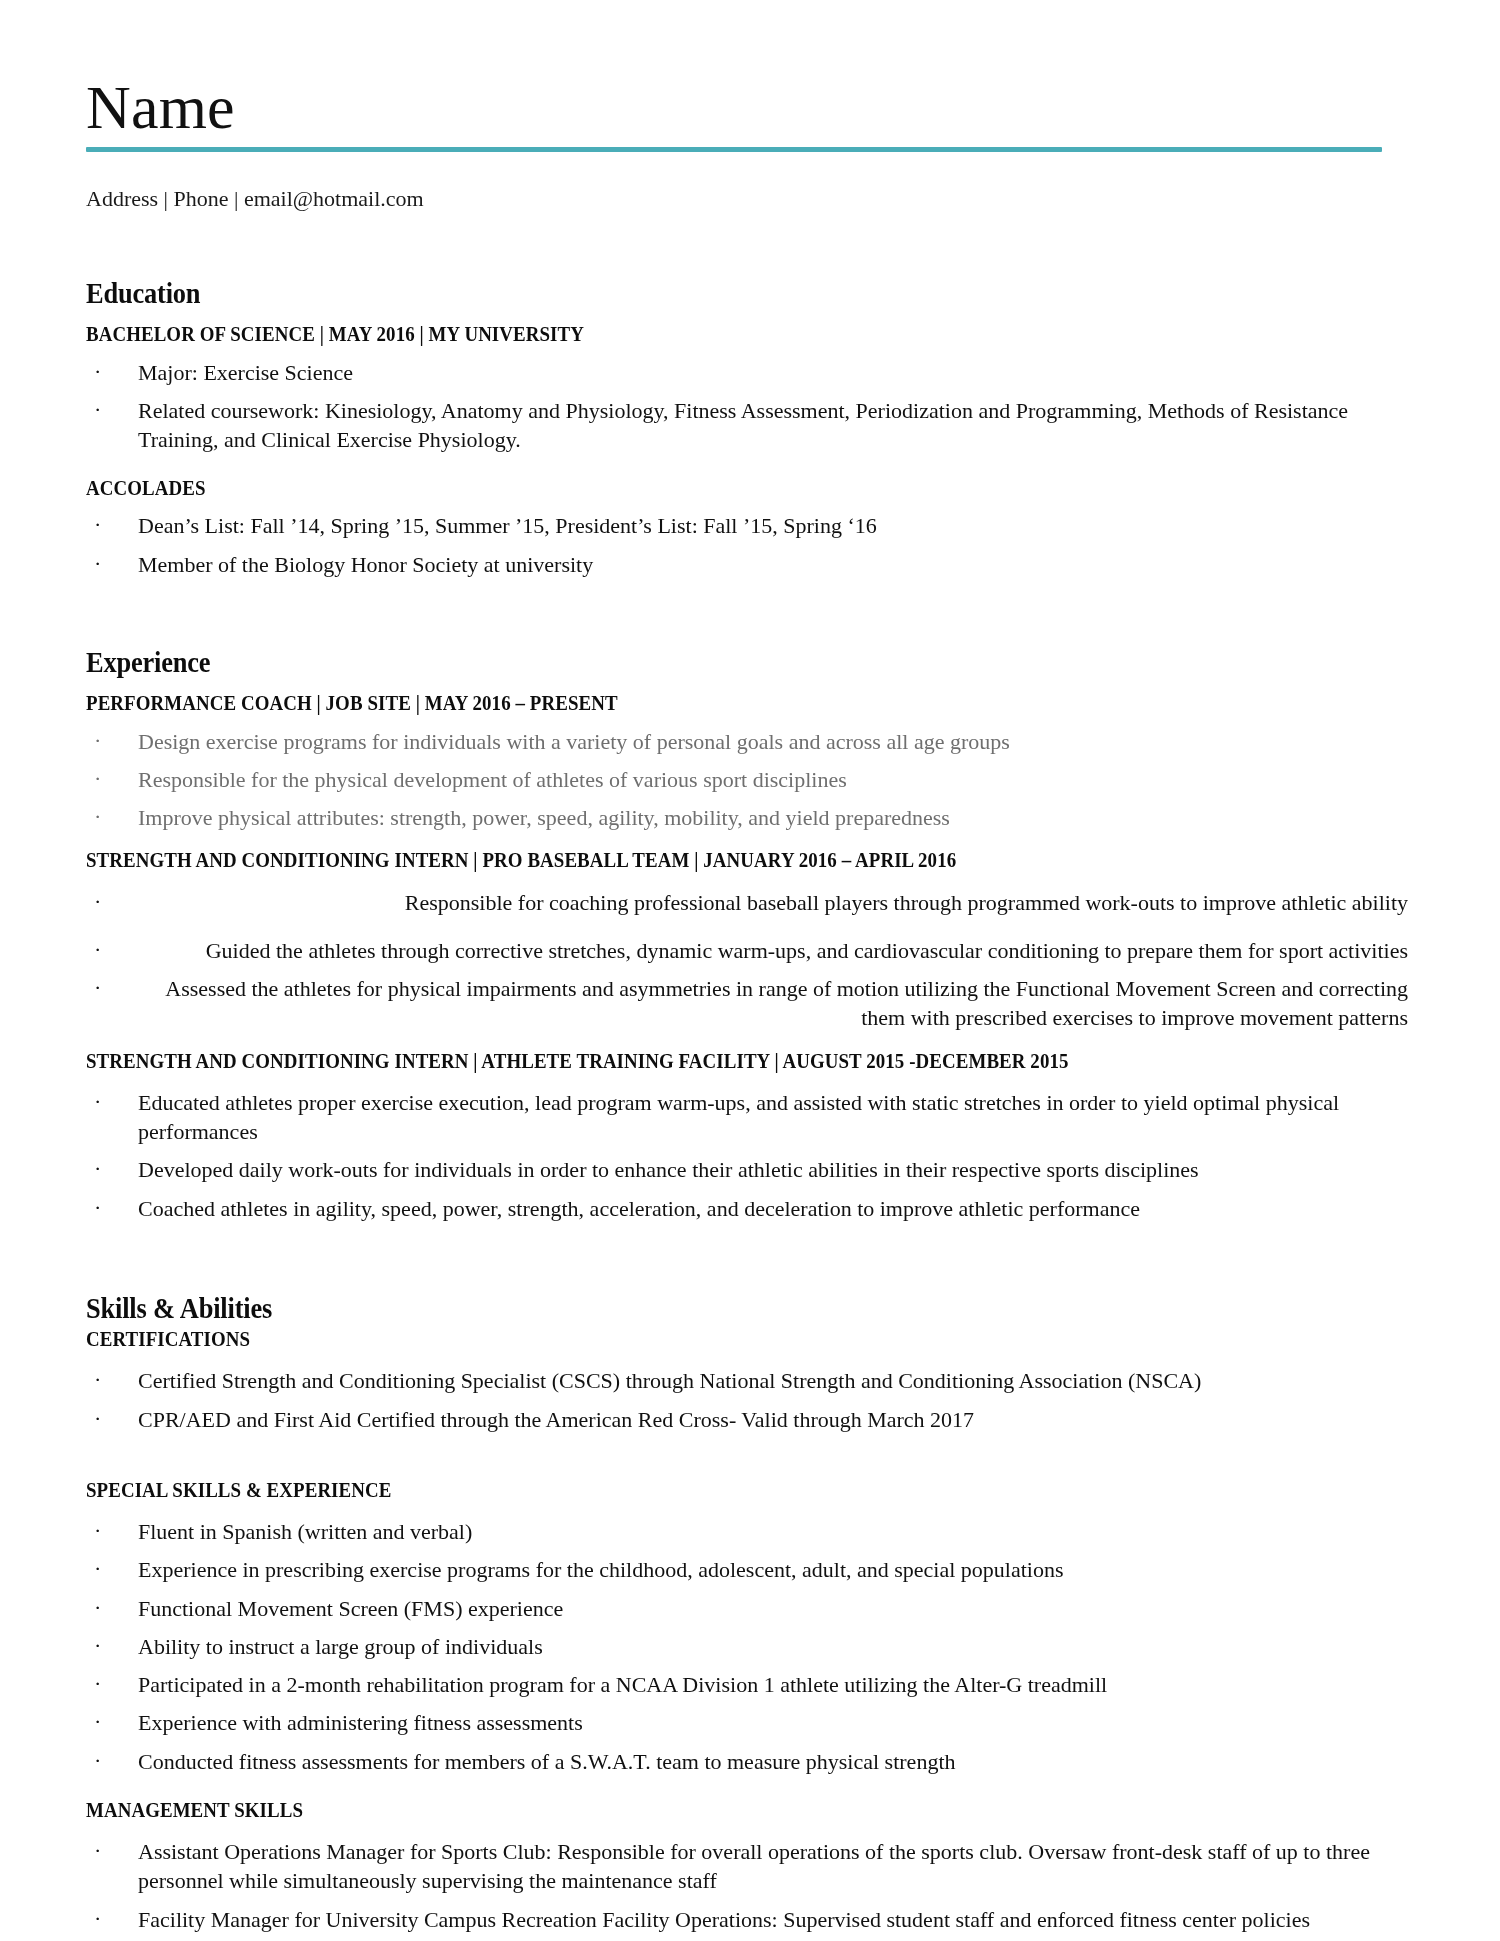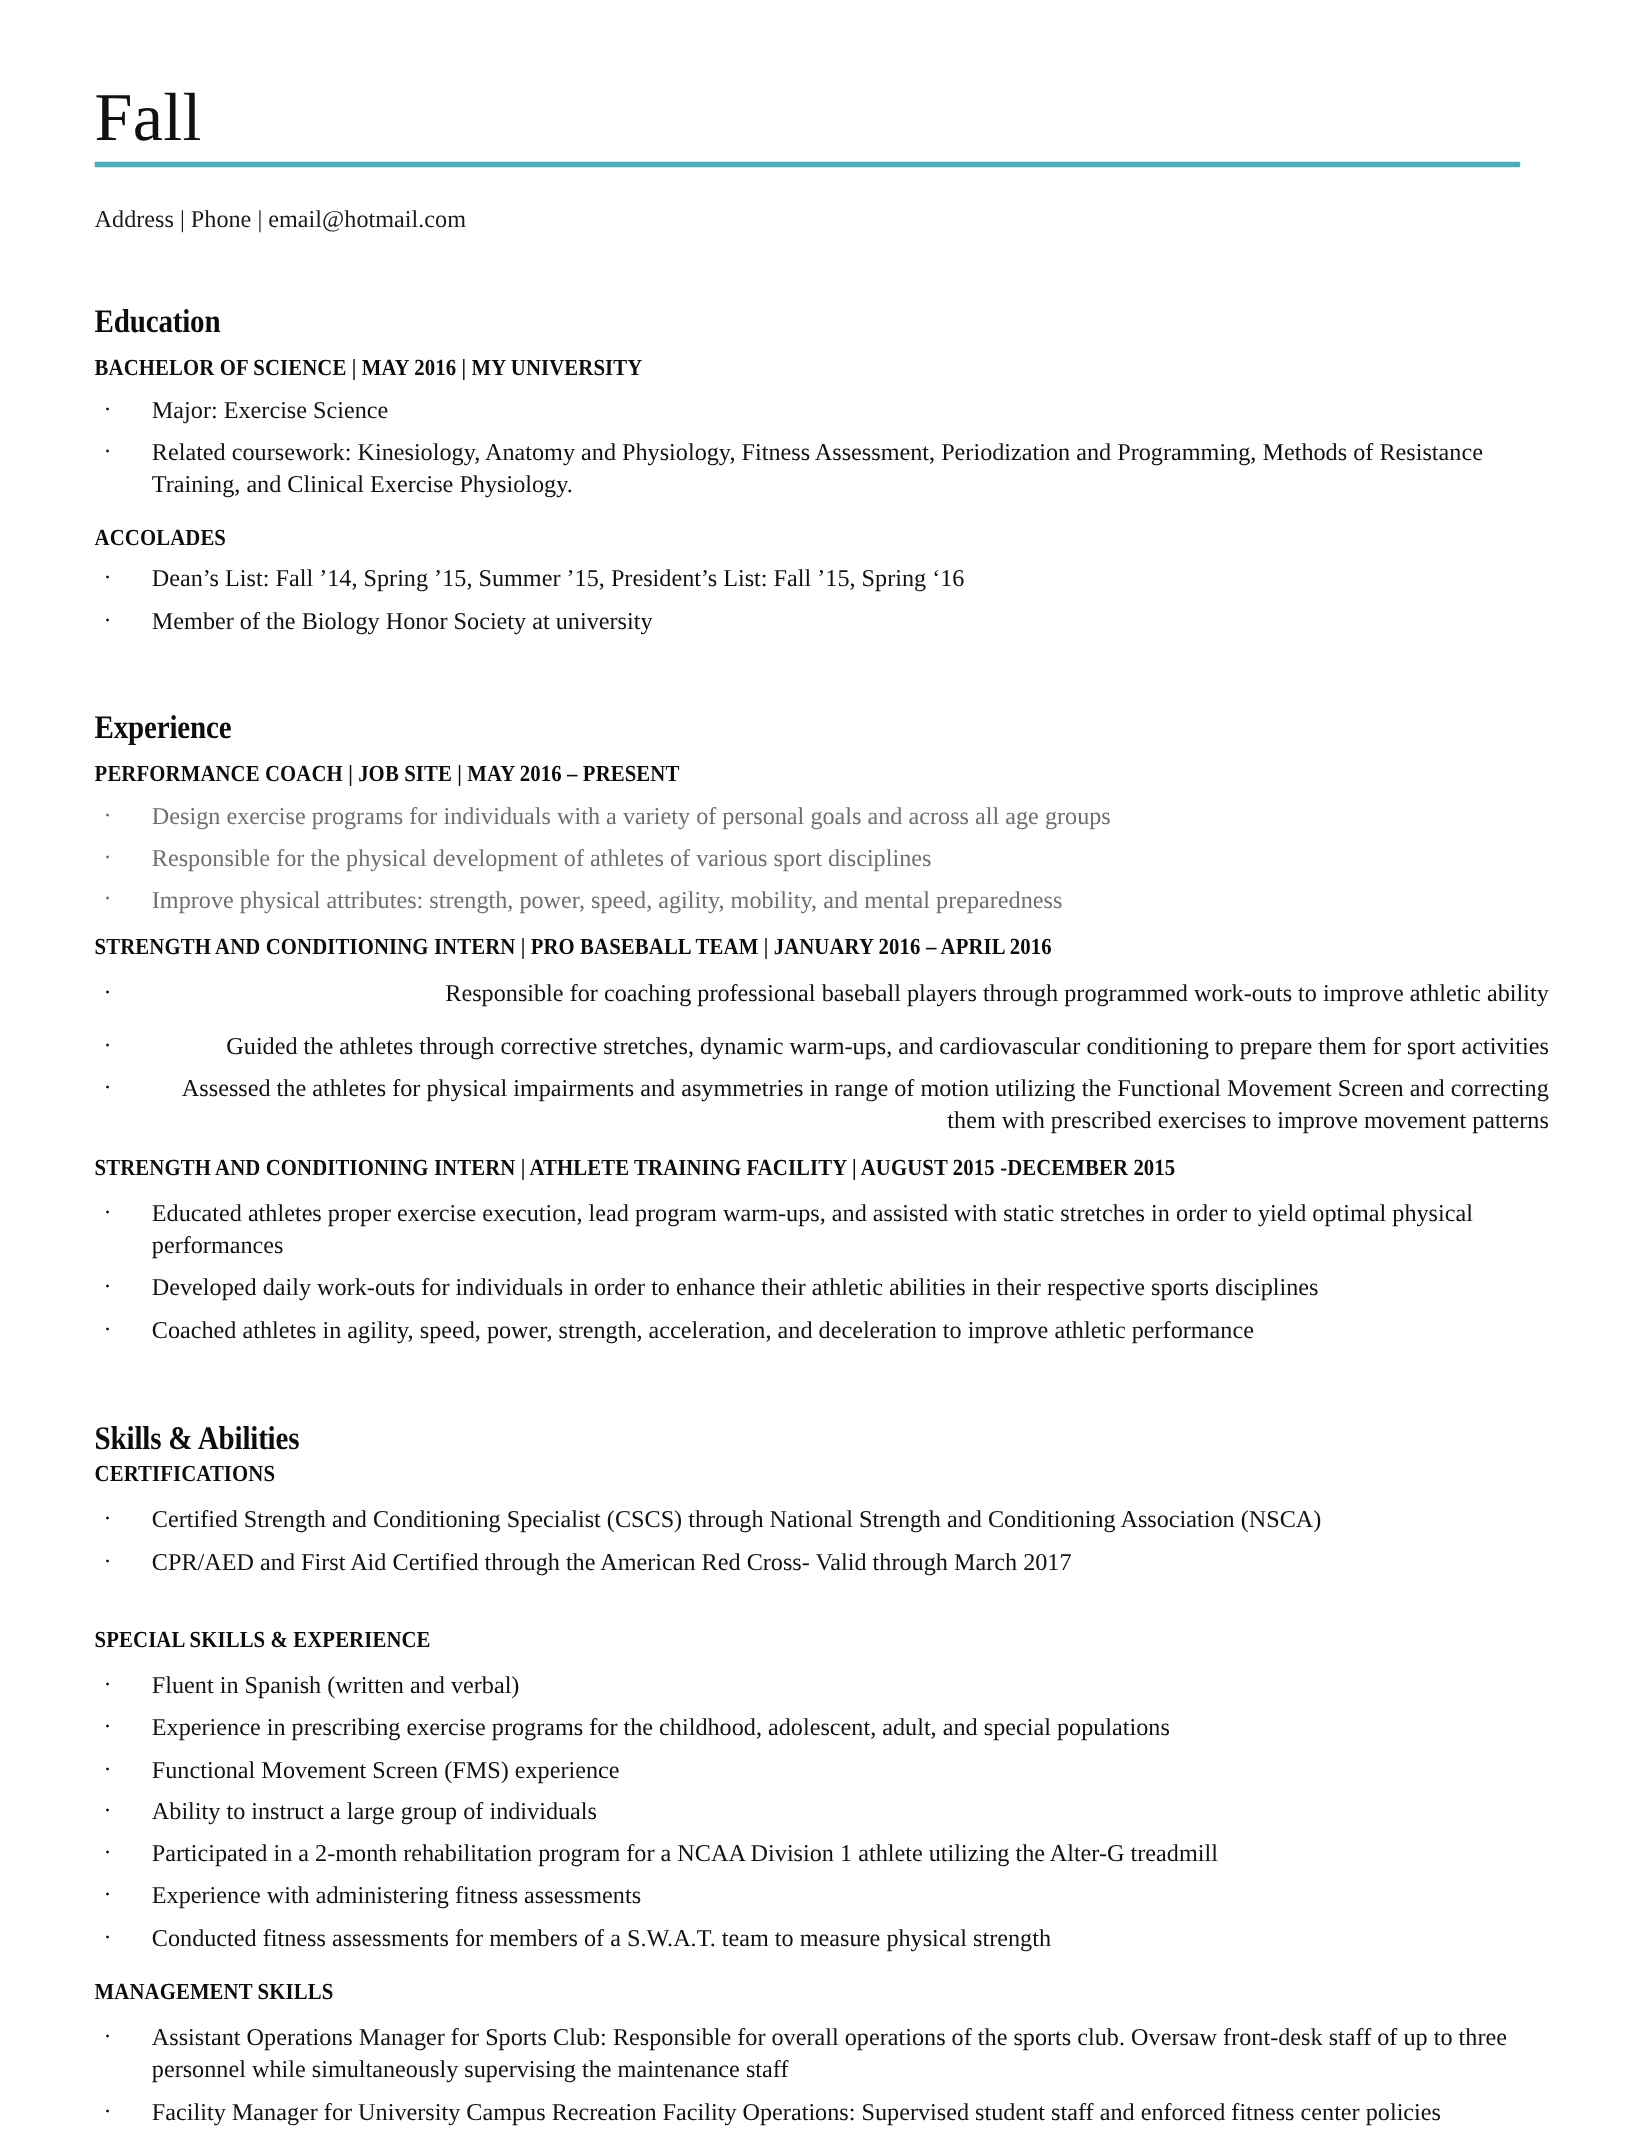--- a/index.html
+++ b/index.html
@@ -129,21 +129,21 @@
   ul.bullets.gray > li::before { color: #6f6f6f; }
 
   li.wide { max-width: 1296px; }
 </style>
 </head>
 <body>
 
 <div class="page">
   <div class="content">
 
-    <h1 class="name-title">Fall</h1>
+    <h1 class="name-title">Name</h1>
     <div class="name-rule" style="background: rgb(74, 173, 184);"></div>
     <div class="contact-line">Address | Phone | email@hotmail.com</div>
 
     <h2 class="section-title sec-education">Education</h2>
 
     <div class="job-heading">BACHELOR OF SCIENCE | MAY 2016 | MY UNIVERSITY</div>
     <ul class="bullets tight">
       <li class="wide">Major: Exercise Science</li>
       <li class="wide">Related coursework: Kinesiology, Anatomy and Physiology, Fitness Assessment, Periodization and Programming, Methods of Resistance Training, and Clinical Exercise Physiology.</li>
     </ul>
@@ -153,21 +153,21 @@
       <li class="wide">Dean’s List: Fall ’14, Spring ’15, Summer ’15, President’s List: Fall ’15, Spring ‘16</li>
       <li class="wide">Member of the Biology Honor Society at university</li>
     </ul>
 
     <h2 class="section-title sec-experience">Experience</h2>
 
     <div class="job-heading">PERFORMANCE COACH | JOB SITE | MAY 2016 – PRESENT</div>
     <ul class="bullets tight gray" style="color: rgb(111, 111, 111);">
       <li class="wide" style="color: rgb(111, 111, 111);">Design exercise programs for individuals with a variety of personal goals and across all age groups</li>
       <li class="wide" style="color: rgb(111, 111, 111);">Responsible for the physical development of athletes of various sport disciplines</li>
-      <li class="wide" style="color: rgb(111, 111, 111);">Improve physical attributes: strength, power, speed, agility, mobility, and mental preparedness</li>
+      <li class="wide" style="color: rgb(111, 111, 111);">Improve physical attributes: strength, power, speed, agility, mobility, and yield preparedness</li>
     </ul>
 
     <div class="job-heading mt-job">STRENGTH AND CONDITIONING INTERN | PRO BASEBALL TEAM | JANUARY 2016 – APRIL 2016</div>
     <ul class="bullets spaced" style="color: rgb(17, 17, 17); text-align: right;">
       <li class="wide" style="color: rgb(17, 17, 17);">Responsible for coaching professional baseball players through programmed work-outs to improve athletic ability</li>
       <li class="wide" style="color: rgb(17, 17, 17); margin-top: 19px;">Guided the athletes through corrective stretches, dynamic warm-ups, and cardiovascular conditioning to prepare them for sport activities</li>
       <li class="wide" style="color: rgb(17, 17, 17);">Assessed the athletes for physical impairments and asymmetries in range of motion utilizing the Functional Movement Screen and correcting them with prescribed exercises to improve movement patterns</li>
     </ul>
 
     <div class="job-heading mt-job">STRENGTH AND CONDITIONING INTERN | ATHLETE TRAINING FACILITY | AUGUST 2015 -DECEMBER 2015</div>

